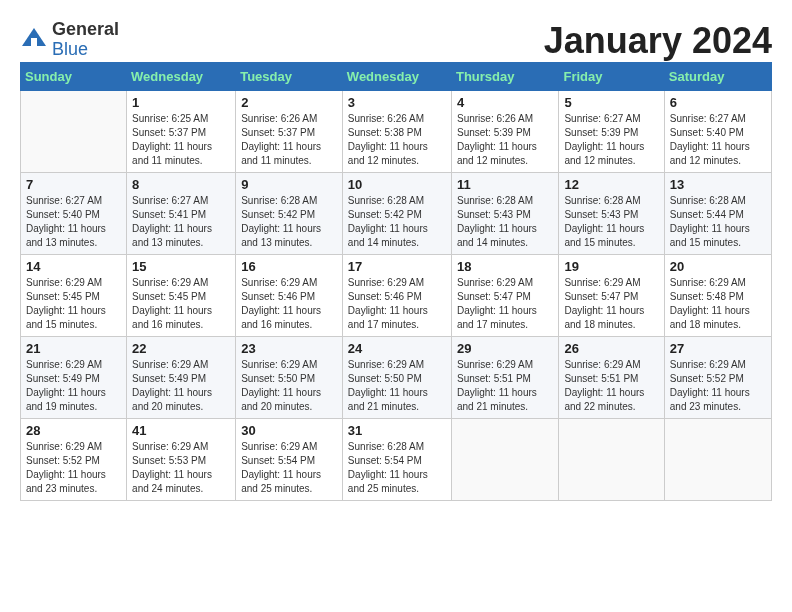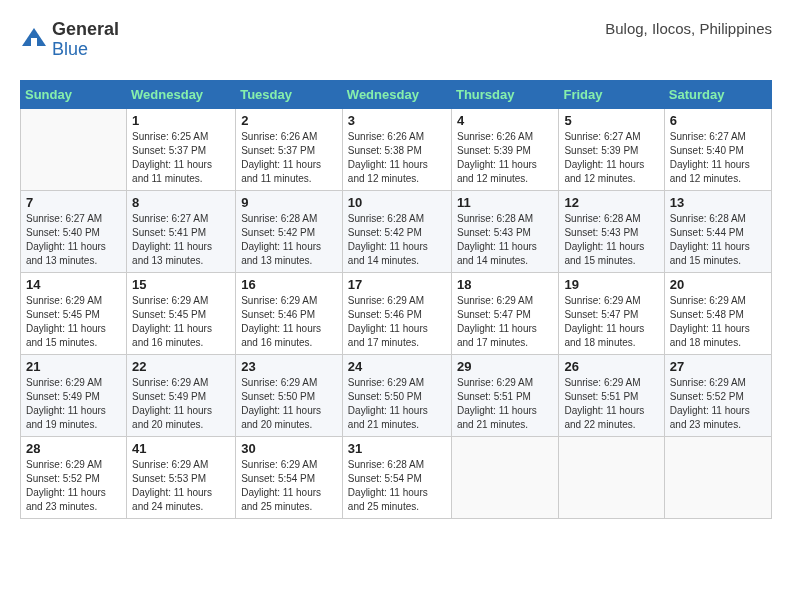--- a/index.html
+++ b/index.html
@@ -7,21 +7,21 @@
       font-family: Arial, sans-serif;
       background: #fff;
       width: 792px;
       min-height: 612px;
       padding: 20px;
     }
     .header {
       display: flex;
       justify-content: space-between;
       align-items: flex-start;
-      margin-bottom: 20px;
+      margin-bottom: 0;
     }
     .logo {
       display: flex;
       align-items: center;
     }
     .logo-text {
       display: flex;
       flex-direction: column;
       line-height: 1.1;
     }
@@ -101,21 +101,21 @@
     <svg class="logo-icon" viewBox="0 0 28 28">
       <polygon points="14,2 26,20 2,20" fill="#2a6db5"></polygon>
       <rect x="11" y="12" width="6" height="8" fill="#fff"></rect>
     </svg>
     <div class="logo-text">
       <span class="logo-general">General</span>
       <span class="logo-blue">Blue</span>
     </div>
   </div>
   <div class="title-block">
-    <div class="location">Bulog, Ilocos, Philippines</div>
+    <div class="month-title">January 2024</div>
   </div>
 </div>
 
 <table>
   <thead>
     <tr>
     <th>Sunday</th>
         <th>Wednesday</th>
         <th>Tuesday</th>
         <th>Wednesday</th>

